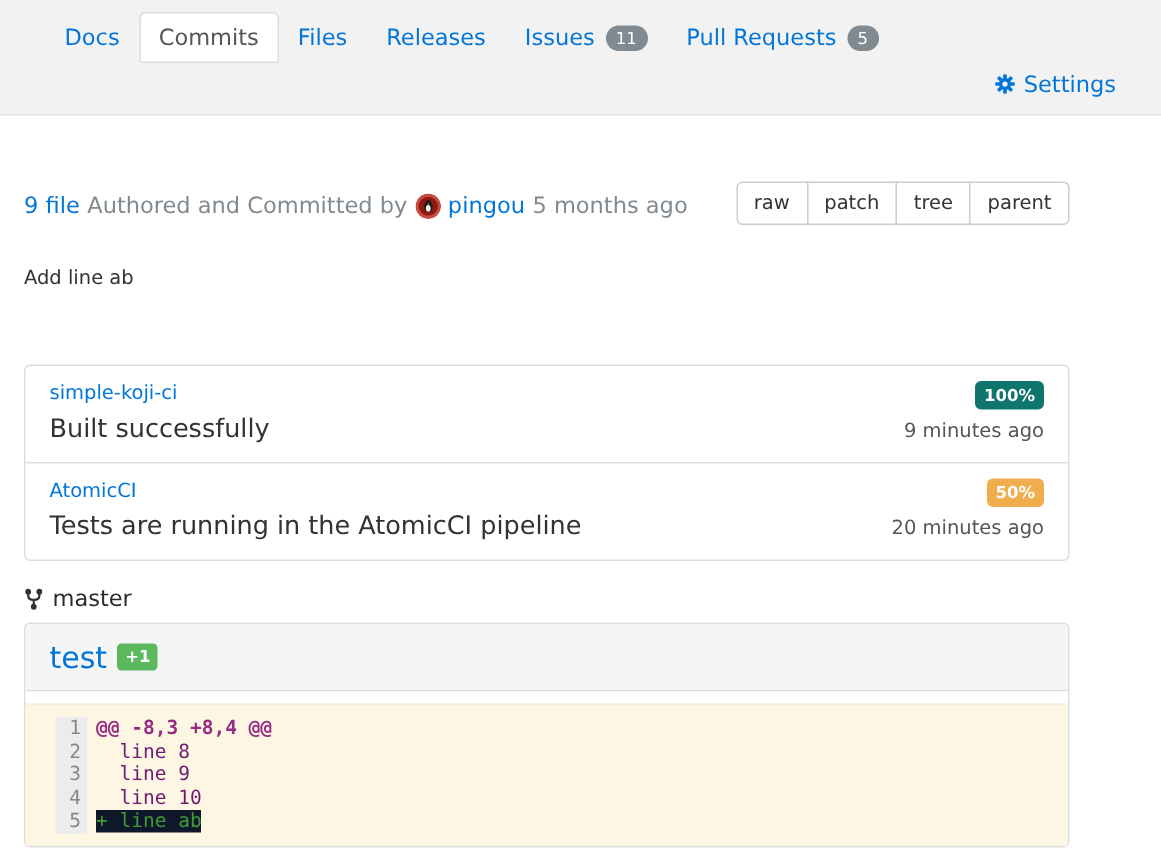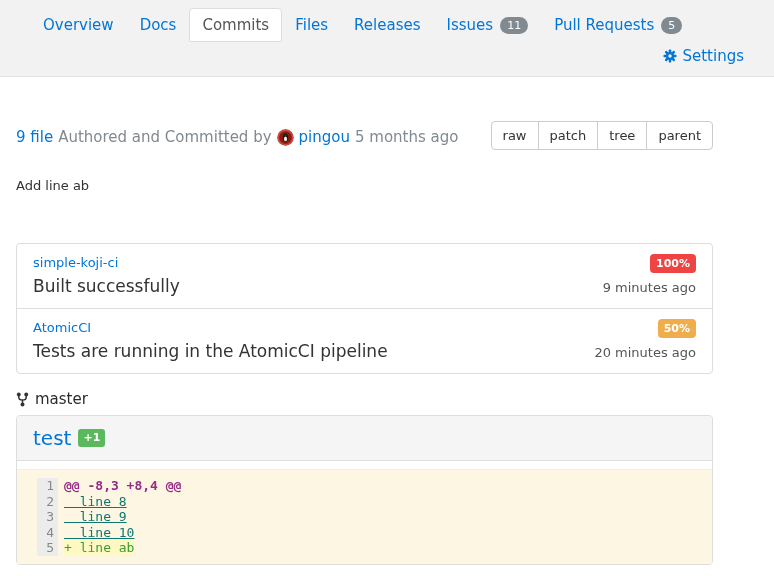--- a/index.html
+++ b/index.html
@@ -57,50 +57,47 @@
   .ci-list { margin-top: 50px; border: 1px solid #ddd; border-radius: 4px; }
   .ci-row { display: flex; justify-content: space-between; padding: 10px 16px 12px; }
   .ci-row + .ci-row { border-top: 1px solid #ddd; }
   .ci-name { font-size: 13px; color: #0275d8; }
   .ci-status { font-size: 17px; color: #333; margin-top: 6px; }
   .ci-right { text-align: right; }
   .pct {
     color: #fff; font-size: 11px; font-weight: bold; padding: 3px 6px;
     border-radius: 4px; display: inline-block; line-height: 1.2;
   }
-  .pct.green { background: #ef4444; }
+  .pct.green { background: #0f766e; }
   .pct.orange { background: #f0ad4e; }
   .ci-when { font-size: 13px; color: #555; margin-top: 7px; }
 
   
   .branch-row { margin-top: 16px; font-size: 15px; color: #292b2c; display: flex; align-items: center; gap: 6px; }
   .panel { margin-top: 7px; border: 1px solid #ddd; border-radius: 4px; overflow: hidden; }
   .panel-head { background: #f5f5f5; border-bottom: 1px solid #ddd; padding: 10px 16px; display: flex; align-items: center; gap: 7px; }
   .file-link { font-size: 20px; color: #0275d8; }
   .add-count {
     background: #5cb85c; color: #fff; font-size: 11px; font-weight: bold;
     padding: 2px 5px; border-radius: 3px; line-height: 1.3;
   }
   .panel-body { padding: 8px 0 0; background: #fff; }
   .diff-block { background: #fdf6e3; border-top: 1px solid #f5eed8; padding: 8px 0; }
   .diff-line { display: flex; font-family: "DejaVu Sans Mono", "Liberation Mono", monospace; font-size: 13px; line-height: 15.6px; white-space: pre; }
   .ln { width: 21px; margin-left: 20px; background: #ececec; color: #888; text-align: right; padding-right: 4px; flex: 0 0 auto; }
   .code { padding-left: 6px; }
   .diff-line.hunk .code .t { color: #972c86; font-weight: bold; }
-  .diff-line.ctx .code .t { color: #0f766e; text-decoration: underline; }
-  .diff-line.add .code .t { color: #3f9c35; background: #fef9c3; }
+  .diff-line.ctx .code .t { color: #701a75; }
+  .diff-line.add .code .t { color: #3f9c35; background: #0f172a; }
 </style>
 </head>
 <body>
 
 <div class="masthead">
   <div class="tabs">
-    <div class="tab">
-        <span>Overview</span>
-      </div>
     <div class="tab">
         <span>Docs</span>
       </div>
     <div class="tab active">
         <span>Commits</span>
       </div>
     <div class="tab">
         <span>Files</span>
       </div>
     <div class="tab">

